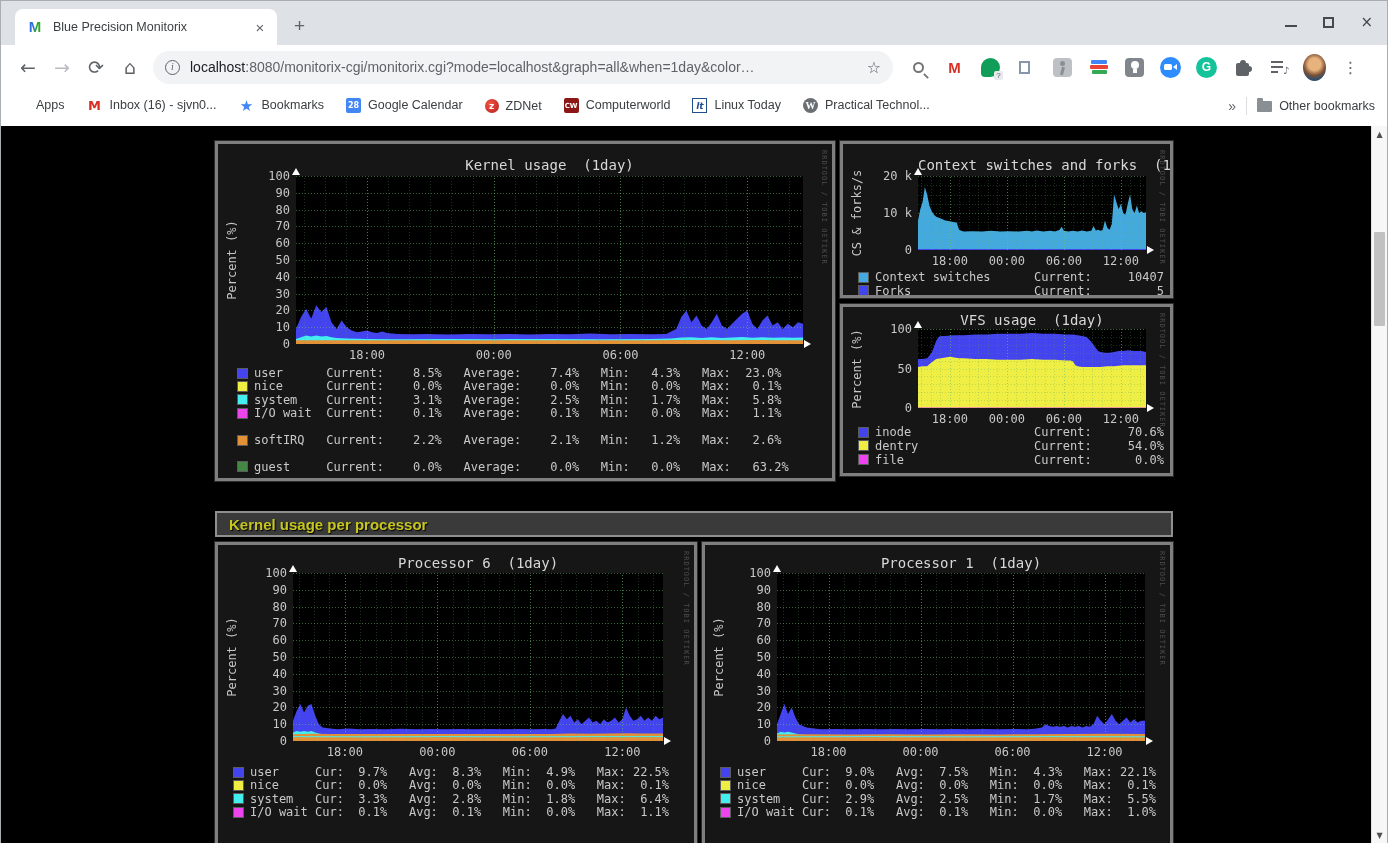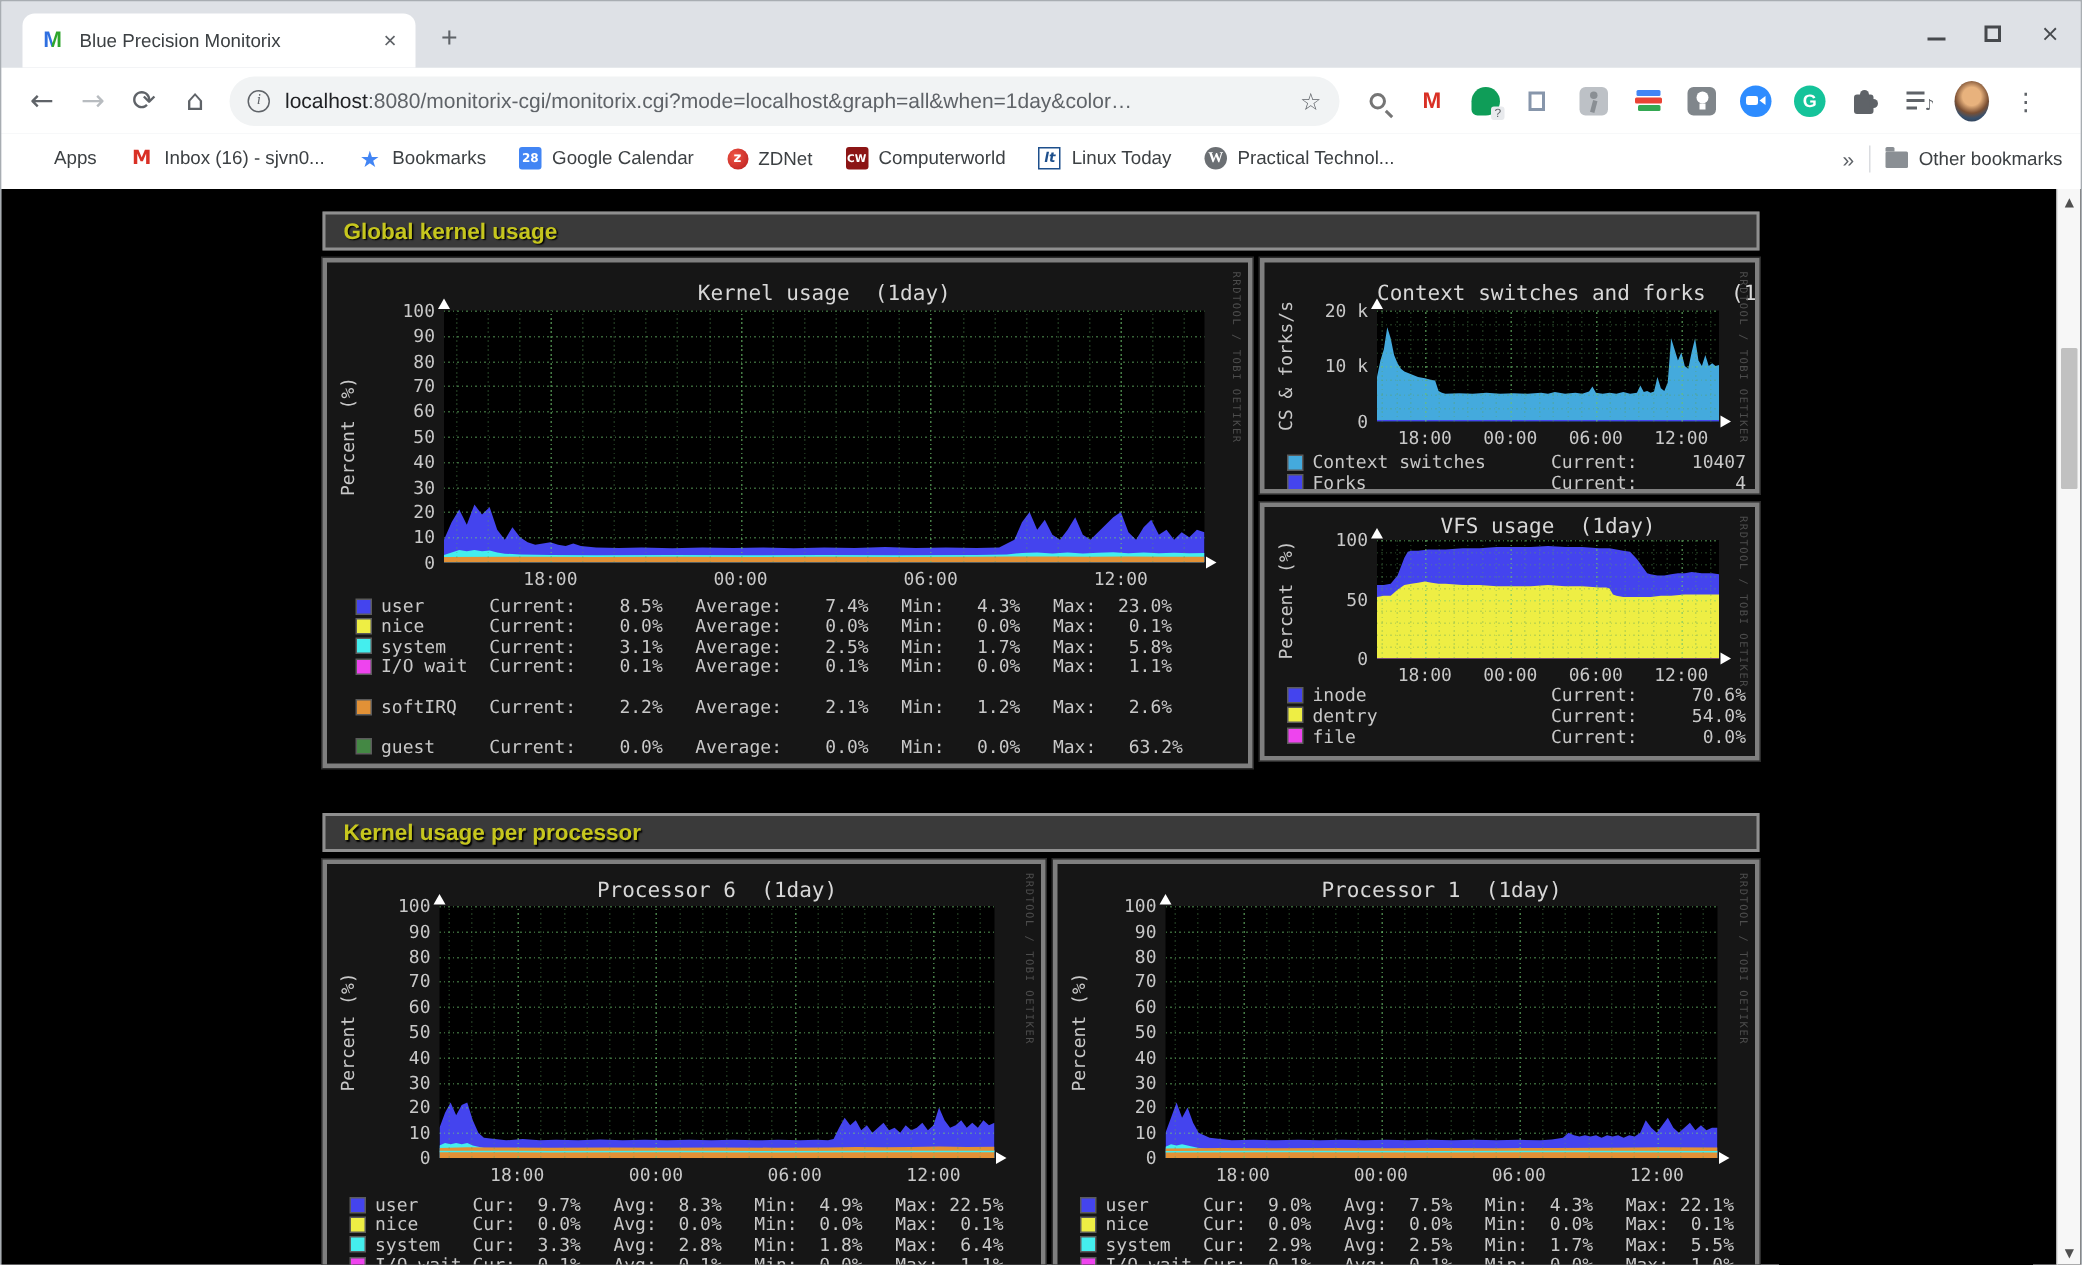--- a/index.html
+++ b/index.html
@@ -254,23 +254,20 @@
       <span class="bm-div"></span>
       <span class="bm" style="margin-right:0">
         <span class="folder"></span>
         <span>Other bookmarks</span>
       </span>
     </span>
   </div>
 
   <div class="content">
     <div class="mx-wrap">
-      <div class="mx-header">
-        <span>Global kernel usage</span>
-      </div>
       <div class="mx-row">
         <div class="graph-panel gp-kernel">
             <div class="rrd-title" style="left: 78px; top: 13px; width: 507px;">Kernel usage  (1day)</div>
             <div class="rrd-credit" style="right: 4px; top: 6px;">RRDTOOL / TOBI OETIKER</div>
             <div class="rrd-ylabel" style="left: 14px; top: 116px;">Percent (%)</div>
             <div class="rrd-plot" style="left: 78px; top: 32px; width: 507px; height: 168px;">
               <svg width="100%" height="100%" viewBox="0 0 100 100" preserveAspectRatio="none">
                 <polygon points="0,100 0,91.00 1,84.00 2,79.00 3,85.00 4,77.00 5,81.00 6,78.00 7,87.00 8,91.00 9,86.00 10,90.00 11,92.00 12,93.00 13,92.50 14,92.00 15,93.00 16,93.50 17,92.50 18,93.50 20,94.00 23,94.20 26,94.00 30,94.30 34,94.00 38,94.20 42,94.00 46,94.30 50,94.00 54,94.20 58,93.80 62,94.20 66,94.00 70,94.20 73,94.00 75,91.00 76,84.00 77,80.00 78,87.00 79,83.00 80,89.00 81,91.00 82,87.00 83,82.00 84,89.00 85,91.00 86,88.00 87,85.00 88,82.00 89,80.00 90,88.00 91,91.00 92,86.00 93,83.00 94,89.00 95,87.00 96,91.00 97,88.00 98,90.00 99,87.00 100,88.00 100,100" fill="#4444EE"></polygon>
                 <polygon points="0,100 0,97.00 1,96.00 2,95.00 3,95.50 4,95.00 5,95.50 6,95.20 7,96.00 8,96.50 10,96.80 14,97.00 20,97.10 30,97.00 40,97.10 50,97.00 60,97.10 70,97.00 74,96.80 76,96.20 78,96.00 80,96.40 82,96.00 84,96.40 86,96.10 88,95.90 90,96.30 92,96.00 94,96.30 96,96.10 98,96.30 100,96.20 100,100" fill="#44EEEE"></polygon>
                 <polygon points="0,100 0,97.80 10,97.70 20,97.80 30,97.70 40,97.80 50,97.70 60,97.80 70,97.70 75,97.60 80,97.60 85,97.70 90,97.60 95,97.70 100,97.70 100,100" fill="#E29136"></polygon>
@@ -411,21 +408,21 @@
               <div class="xtick" style="left: 106.92px; top: 110px;">18:00</div>
               <div class="xtick" style="left: 163.92px; top: 110px;">00:00</div>
               <div class="xtick" style="left: 220.92px; top: 110px;">06:00</div>
               <div class="xtick" style="left: 277.92px; top: 110px;">12:00</div>
               <div class="leg-row" style="left: 16px; top: 126px;">
                 <span class="leg-sw" style="background: rgb(68, 170, 221);"></span>
                 <span class="leg-tx">Context switches      Current:     10407</span>
               </div>
               <div class="leg-row" style="left: 16px; top: 139.8px;">
                 <span class="leg-sw" style="background: rgb(68, 68, 238);"></span>
-                <span class="leg-tx">Forks                 Current:         4</span>
+                <span class="leg-tx">Forks                 Current:         5</span>
               </div>
             </div>
           <div class="graph-panel gp-vfs">
               <div class="rrd-title" style="left: 75px; top: 5px; width: 228px;">VFS usage  (1day)</div>
               <div class="rrd-credit" style="right: 4px; top: 6px;">RRDTOOL / TOBI OETIKER</div>
               <div class="rrd-ylabel" style="left: 14px; top: 61.5px;">Percent (%)</div>
               <div class="rrd-plot" style="left: 75px; top: 22px; width: 228px; height: 79px;">
                 <svg width="100%" height="100%" viewBox="0 0 100 100" preserveAspectRatio="none">
                   <polygon points="0,100 0,38.00 2,38.00 4,37.00 6,30.00 8,15.00 9,10.00 10,9.00 12,9.00 15,8.00 20,8.00 25,7.00 30,7.00 35,6.00 40,6.00 45,6.00 50,5.00 55,6.00 60,6.00 65,7.00 68,7.00 70,8.00 72,9.00 74,10.00 76,16.00 78,24.00 79,28.00 80,29.00 82,30.00 84,30.00 86,29.00 88,28.00 90,28.00 92,27.00 95,28.00 98,28.00 100,29.00 100,100" fill="#4444EE"></polygon>
                   <polygon points="0,100 0,48.00 2,47.00 4,47.00 6,42.00 8,38.00 10,37.00 12,36.00 14,35.00 16,36.00 18,37.00 20,37.00 25,38.00 30,38.00 35,39.00 40,39.00 45,39.00 50,38.00 55,39.00 60,39.00 65,40.00 67,40.00 68,41.00 69,46.00 70,47.00 72,48.00 75,48.00 78,48.00 80,48.00 83,47.00 86,47.00 90,46.00 95,46.00 100,46.00 100,100" fill="#EEEE44"></polygon>

